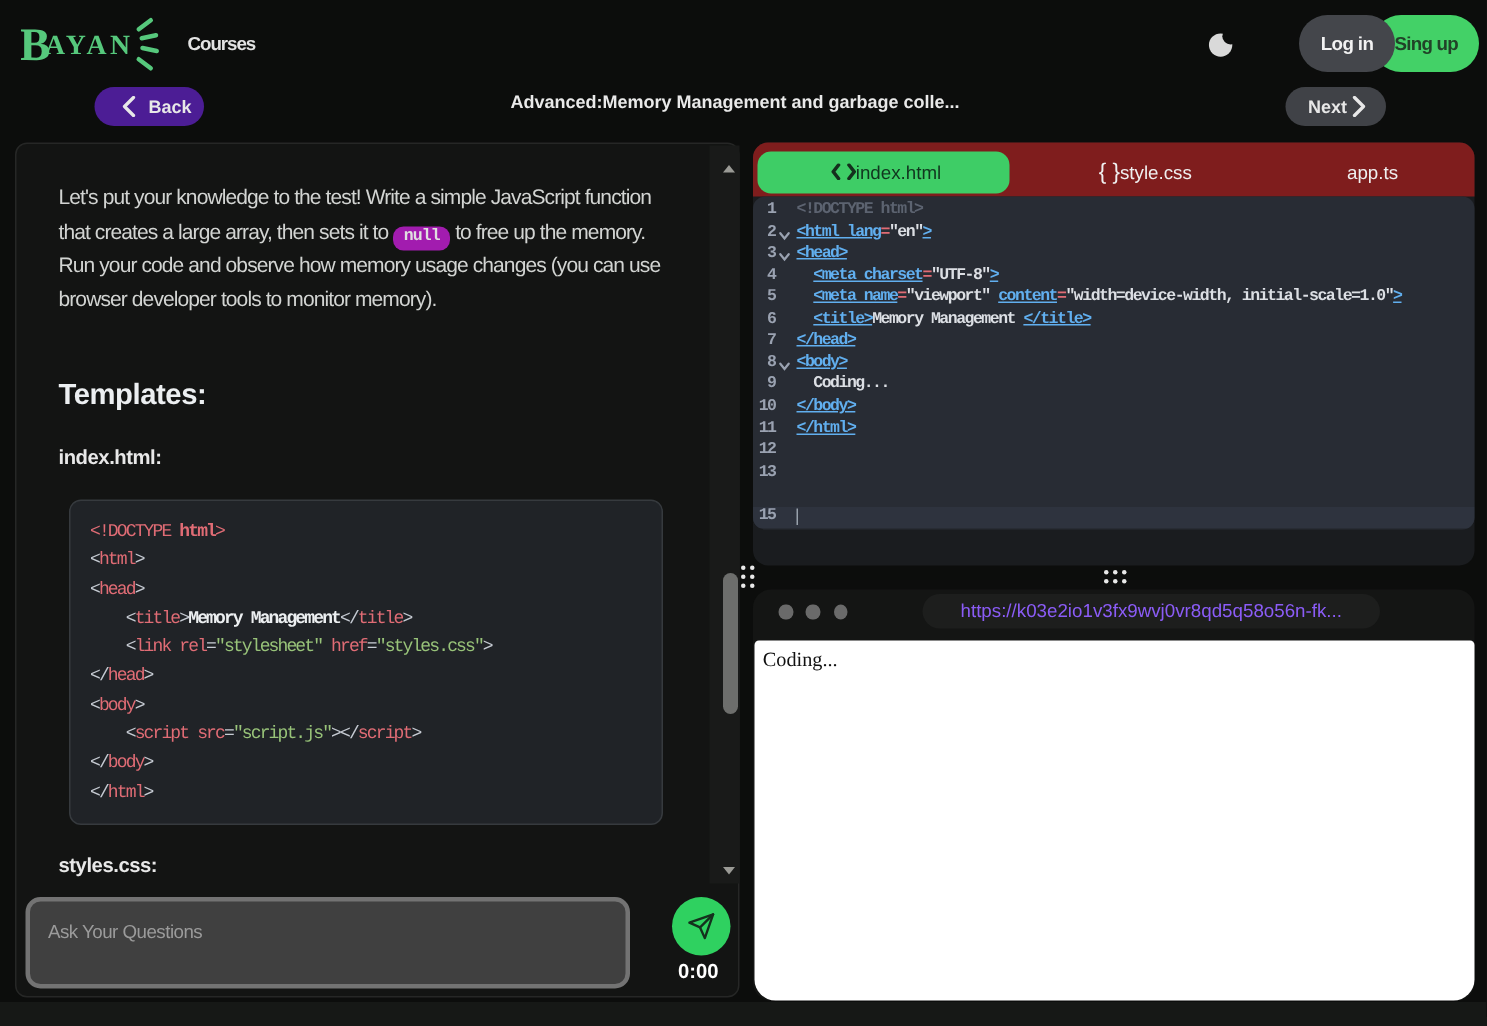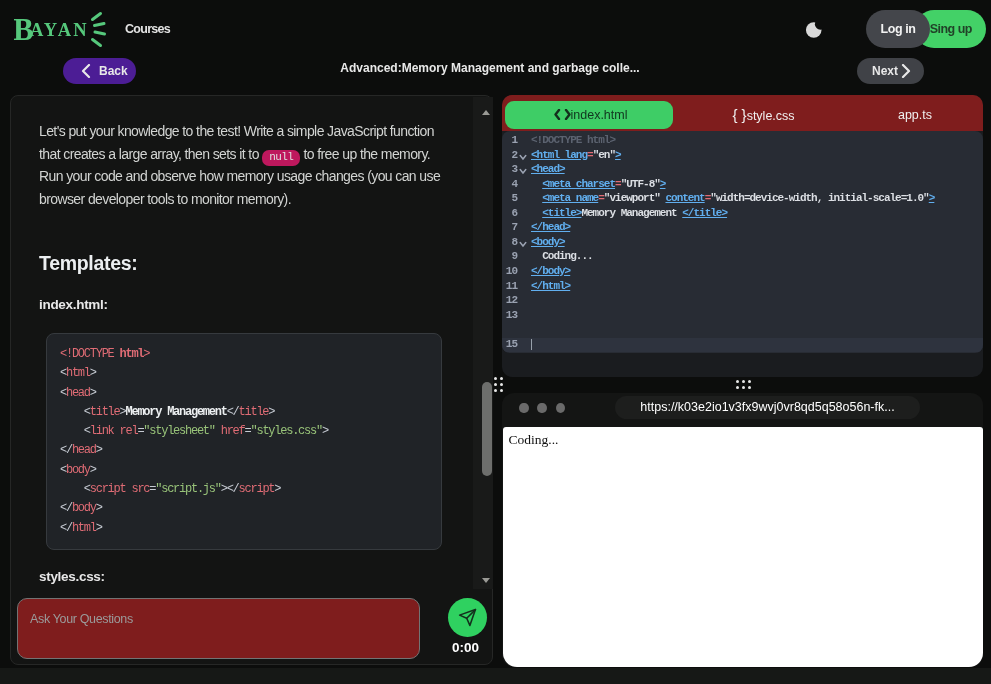--- a/index.html
+++ b/index.html
@@ -21,39 +21,39 @@
 .backbtn .t { position:absolute; left:36px; }
 .nextbtn { position:absolute; left:857px; top:58px; width:67px; height:26px; background:#404247; border-radius:13px; color:#e8e8e8; font-size:12px; font-weight:bold; line-height:26px; }
 .nextbtn .t { position:absolute; left:15px; }
 .nextbtn .chev { position:absolute; left:44px; top:6px; }
 .lessontitle { position:absolute; left:0px; top:61px; width:980px; text-align:center; color:#e9e9e9; font-size:12px; font-weight:bold; }
 
 
 .leftpanel { position:absolute; left:10px; top:95px; width:483px; height:570px; background:#131413; border:1px solid #262726; border-radius:8px; }
 .lesson { position:absolute; left:0; top:0; width:466px; height:494px; overflow:hidden; }
 .pline { position:absolute; left:28px; color:#d2d4d2; font-size:14px; letter-spacing:-0.6px; white-space:nowrap; }
-.codechip { display:inline-block; background:#be185d; border-radius:7px; font-family:"Liberation Mono", monospace; font-size:11px; font-weight:normal; color:#e0e0e0; padding:1px 7px 2px; vertical-align:-1px; line-height:13px; }
+.codechip { display:inline-block; background:#a21caf; border-radius:7px; font-family:"Liberation Mono", monospace; font-size:11px; font-weight:bold; color:#e0e0e0; padding:1px 7px 2px; vertical-align:-1px; line-height:13px; }
 .h-templates { position:absolute; left:28px; top:156px; color:#eceff1; font-size:19.5px; letter-spacing:-0.3px; font-weight:bold; }
 .h-index { position:absolute; left:28px; top:201px; color:#e8e8e8; font-size:13.5px; letter-spacing:-0.3px; font-weight:bold; }
 .codeblock { position:absolute; left:35px; top:237px; width:396px; height:217px; background:#202327; border:1px solid #363a3e; border-radius:8px; font-family:"Liberation Mono", monospace; font-size:12px; letter-spacing:-1.25px; line-height:19.3px; color:#c6cbd3; padding:11px 0 0 13px; white-space:pre; }
 .codeblock .r { color:#e06c75; }
 .codeblock .g { color:#98c379; }
 .codeblock .w { color:#eceff1; }
 .h-styles { position:absolute; left:28px; top:473px; color:#e8e8e8; font-size:13.5px; letter-spacing:-0.3px; font-weight:bold; }
 
 
 .sbar { position:absolute; left:462px; top:1px; width:20px; height:492px; background:#191a19; }
 .sbar .arr { position:absolute; left:9px; width:0; height:0; border-left:4.5px solid transparent; border-right:4.5px solid transparent; }
 .sbar .up { top:13px; border-bottom:5.5px solid #9a9a95; }
 .sbar .dn { bottom:6px; border-top:5.5px solid #9a9a95; }
 .sbar .thumb { position:absolute; left:8.5px; top:285px; width:10px; height:94px; background:#6d6e6c; border-radius:5px; }
 
 
 .chatrow { position:absolute; left:0px; top:495px; width:483px; height:75px; }
-.ta { position:absolute; left:6px; top:7px; width:403px; height:61px; border:1px solid #737373; border-radius:10px; background:#7f1d1d; color:#9b9b9b; font-size:12.5px; letter-spacing:-0.35px; padding:13px 12px; }
+.ta { position:absolute; left:6px; top:7px; width:403px; height:61px; border:3px solid #737373; border-radius:10px; background:#404040; color:#9b9b9b; font-size:12.5px; letter-spacing:-0.35px; padding:13px 12px; }
 .sendbtn { position:absolute; left:437px; top:7px; width:39px; height:39px; background:#2fd160; border-radius:50%; }
 .sendbtn svg { position:absolute; left:10px; top:10px; }
 .timer { position:absolute; left:441px; top:49px; color:#fff; font-weight:bold; font-size:13.5px; }
 
 
 .editorcard { position:absolute; left:502px; top:95px; width:481px; height:282px; background:#1a1c1f; border-radius:10px; }
 .tabs { position:absolute; left:0; top:0; width:481px; height:36px; background:#7f1d1d; border-radius:10px 10px 0 0; }
 .tab { position:absolute; top:6px; height:28px; line-height:28px; text-align:center; color:#f0f0f0; font-size:12.5px; }
 .tab1 { left:3px; width:168px; background:#3ecd66; border-radius:9px; color:#11361f; padding-left:3px; }
 .tab2 { left:181px; width:161px; }
@@ -71,21 +71,21 @@
 
 
 .vdots { position:absolute; left:493.5px; top:376.5px; width:11px; height:17px; }
 .hdots { position:absolute; left:735.5px; top:379.5px; width:17px; height:11px; }
 .dot { position:absolute; width:3px; height:3px; border-radius:50%; background:#e8e8e8; }
 
 
 .browser { position:absolute; left:502px; top:393px; width:481px; height:274px; background:#141514; border-radius:12px; }
 .bhead { position:absolute; left:0; top:0; width:481px; height:34px; }
 .bdot { position:absolute; top:9.5px; width:9.5px; height:10.5px; border-radius:50%; background:#6a6a6a; }
-.urlpill { position:absolute; left:113px; top:3px; width:305px; height:23px; background:#1d1e1d; border-radius:12px; color:#ffffff; font-size:12.5px; text-align:center; line-height:23px; }
+.urlpill { position:absolute; left:113px; top:3px; width:305px; height:23px; background:#1d1e1d; border-radius:12px; color:#8b5cf6; font-size:12.5px; text-align:center; line-height:23px; }
 .bbody { position:absolute; left:0.5px; top:34px; width:480px; height:240px; background:#ffffff; border-radius:3px 3px 14px 14px; color:#111; font-family:"Liberation Serif", serif; font-size:13.5px; padding:5px 6px; }
 </style>
 </head>
 <body>
 <div class="app"></div>
 
 <div class="topbar">
   <svg class="logo" viewBox="0 0 95 48">
     <text x="-1" y="36" font-family="Liberation Serif, serif" font-weight="bold" font-size="31" fill="#56c87c">B</text>
     <text x="16" y="32" font-family="Liberation Serif, serif" font-weight="bold" font-size="18.5" fill="#56c87c" letter-spacing="2.2">AYAN</text>

